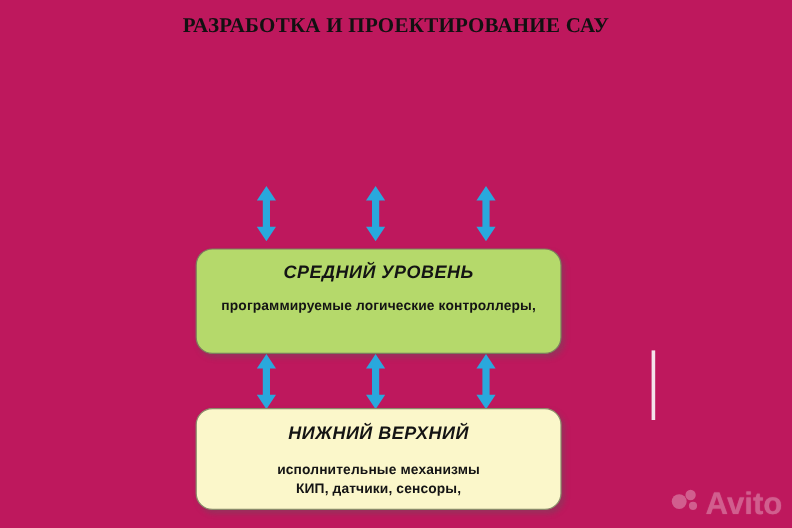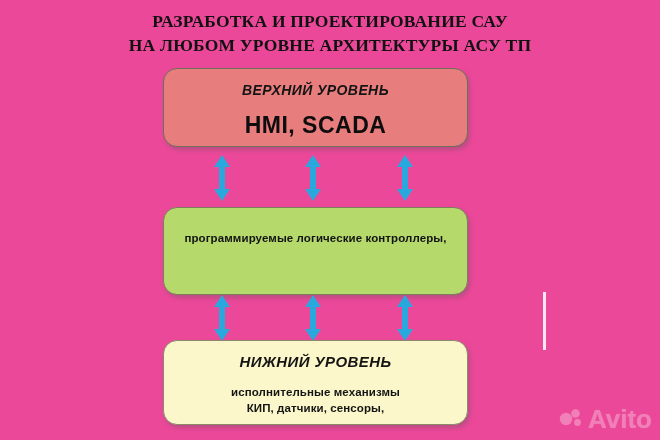--- a/index.html
+++ b/index.html
@@ -12,21 +12,21 @@
     width: 660px;
     height: 440px;
     overflow: hidden;
     font-family: "Liberation Sans", sans-serif;
     position: relative;
   }
   .canvas {
     position: relative;
     width: 660px;
     height: 440px;
-    background: #ec4899;
+    background: #be185d;
   }
 
   
   .title-block {
     position: absolute;
     left: 0;
     top: 9px;
     width: 660px;
     text-align: center;
     font-family: "Liberation Serif", "DejaVu Serif", serif;
@@ -161,27 +161,22 @@
     pointer-events: none;
   }
 </style>
 </head>
 <body>
 
 <div class="canvas">
 
   <div class="title-block">
     <span class="title-line">РАЗРАБОТКА И ПРОЕКТИРОВАНИЕ САУ</span>
-    <span class="title-line">НА ЛЮБОМ УРОВНЕ АРХИТЕКТУРЫ АСУ ТП</span>
-  </div>
-
-  <div class="level-box box-top">
-    <span class="level-heading">ВЕРХНИЙ УРОВЕНЬ</span>
-    <span class="level-big">HMI, SCADA</span>
-  </div>
+  </div>
+
 
   <div class="arrow" style="left:211px; top:155px;">
     <svg width="22" height="46" viewBox="0 0 22 46" aria-hidden="true">
       <g fill="#29a8dd">
         <polygon points="11,0 19,12 14,12 14,34 19,34 11,46 3,34 8,34 8,12 3,12"></polygon>
       </g>
     </svg>
   </div>
   <div class="arrow" style="left:302px; top:155px;">
     <svg width="22" height="46" viewBox="0 0 22 46" aria-hidden="true">
@@ -192,20 +187,21 @@
   </div>
   <div class="arrow" style="left:394px; top:155px;">
     <svg width="22" height="46" viewBox="0 0 22 46" aria-hidden="true">
       <g fill="#29a8dd">
         <polygon points="11,0 19,12 14,12 14,34 19,34 11,46 3,34 8,34 8,12 3,12"></polygon>
       </g>
     </svg>
   </div>
 
   <div class="level-box box-mid">
+    <span class="level-heading">СРЕДНИЙ УРОВЕНЬ</span>
     <span class="level-desc">
       <span class="desc-line">программируемые логические контроллеры,</span>
     </span>
   </div>
 
   <div class="arrow" style="left:211px; top:295px;">
     <svg width="22" height="46" viewBox="0 0 22 46" aria-hidden="true">
       <g fill="#29a8dd">
         <polygon points="11,0 19,12 14,12 14,34 19,34 11,46 3,34 8,34 8,12 3,12"></polygon>
       </g>
@@ -220,21 +216,21 @@
   </div>
   <div class="arrow" style="left:394px; top:295px;">
     <svg width="22" height="46" viewBox="0 0 22 46" aria-hidden="true">
       <g fill="#29a8dd">
         <polygon points="11,0 19,12 14,12 14,34 19,34 11,46 3,34 8,34 8,12 3,12"></polygon>
       </g>
     </svg>
   </div>
 
   <div class="level-box box-bot">
-    <span class="level-heading">НИЖНИЙ УРОВЕНЬ</span>
+    <span class="level-heading">НИЖНИЙ ВЕРХНИЙ</span>
     <span class="level-desc">
       <span class="desc-line">исполнительные механизмы</span>
       <span class="desc-line">КИП, датчики, сенсоры,</span>
     </span>
   </div>
 
   <div class="wm-streak"></div>
 
   <div class="watermark">
     <span class="wm-mark">

